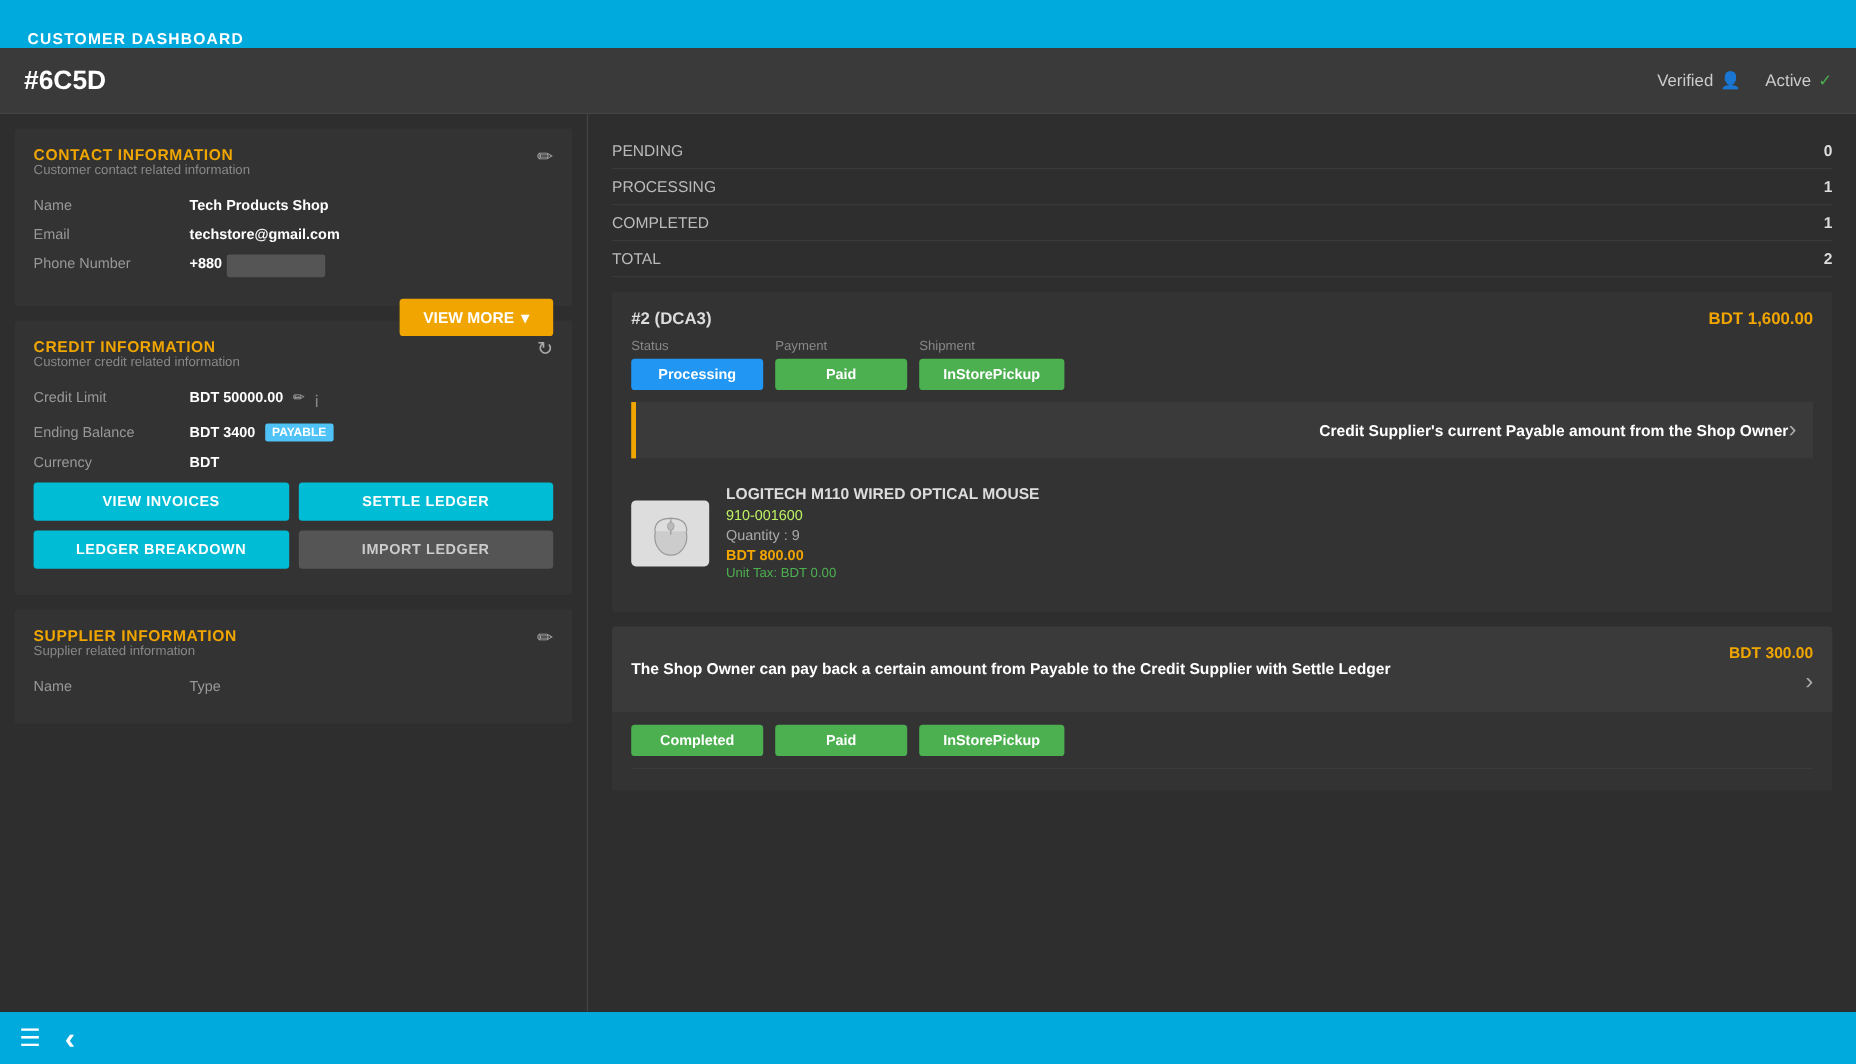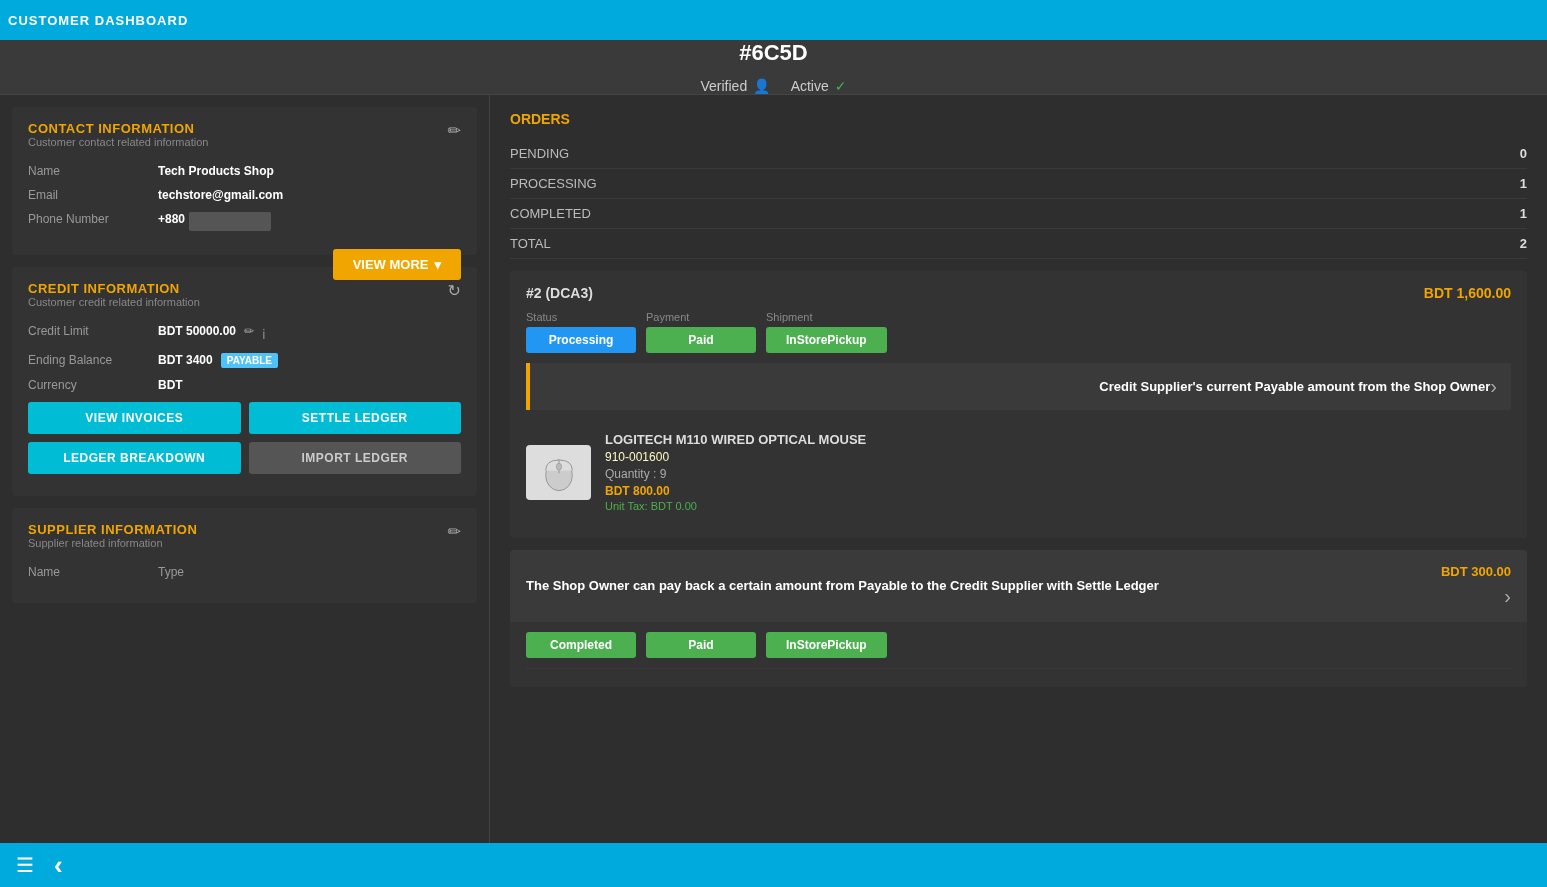--- a/index.html
+++ b/index.html
@@ -3,40 +3,39 @@
   <meta charset="utf-8">
   <style>
     * { box-sizing: border-box; margin: 0; padding: 0; }
     body { font-family: Arial, sans-serif; background: #2a2a2a; color: #ccc; font-size: 13px; height: 887px; overflow: hidden; }
 
     
     .top-bar {
       background: #00aadd;
       height: 40px;
       display: flex;
-      align-items: center;
-      padding: 0 8px;
+      align-items: flex-end;
+      padding: 0 23px;
     }
     .top-bar-title {
       color: #fff;
       font-size: 13px;
       font-weight: bold;
       letter-spacing: 1px;
     }
 
     
     .header-bar {
       background: #3a3a3a;
       height: 55px;
       display: flex;
       align-items: center;
       padding: 0 20px;
       justify-content: space-between;
       border-bottom: 1px solid #444;
-      flex-direction: column;
     }
     .header-id {
       color: #fff;
       font-size: 22px;
       font-weight: bold;
     }
     .header-status {
       display: flex;
       align-items: center;
       gap: 20px;
@@ -314,21 +313,21 @@
       padding: 12px 0;
     }
     .product-details {}
     .product-name {
       color: #ddd;
       font-size: 13px;
       font-weight: bold;
       margin-bottom: 3px;
     }
     .product-sku {
-      color: #fef9c3;
+      color: #bef264;
       font-size: 12px;
       margin-bottom: 3px;
     }
     .product-qty {
       color: #aaa;
       font-size: 12px;
       margin-bottom: 3px;
     }
     .product-price {
       color: #f0a500;
@@ -490,21 +489,20 @@
         <span class="info-label">Name</span>
         <span class="info-label">Type</span>
       </div>
     </div>
 
   </div>
 
   <div class="right-panel">
 
     <div class="orders-section">
-      <div class="orders-title">ORDERS</div>
       <div class="order-stat-row">
         <span>PENDING</span>
         <span class="order-stat-value">0</span>
       </div>
       <div class="order-stat-row">
         <span>PROCESSING</span>
         <span class="order-stat-value">1</span>
       </div>
       <div class="order-stat-row">
         <span>COMPLETED</span>

